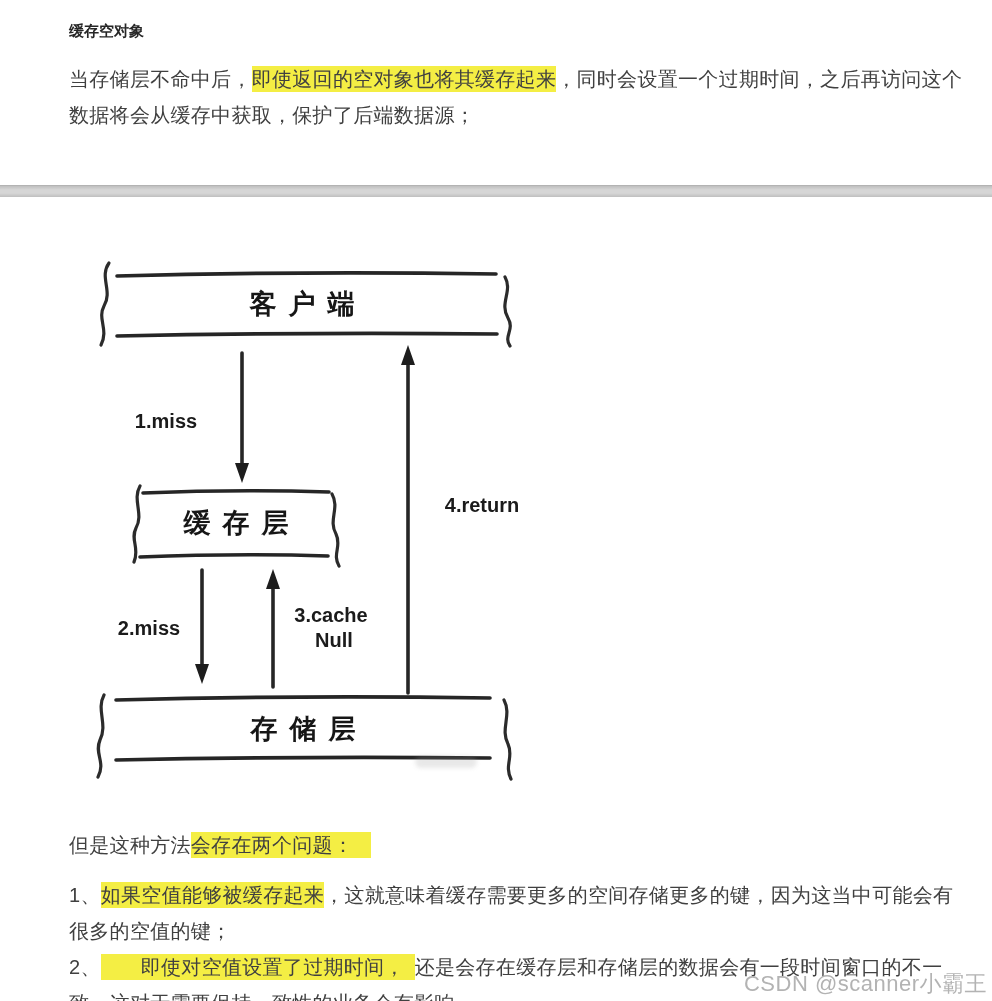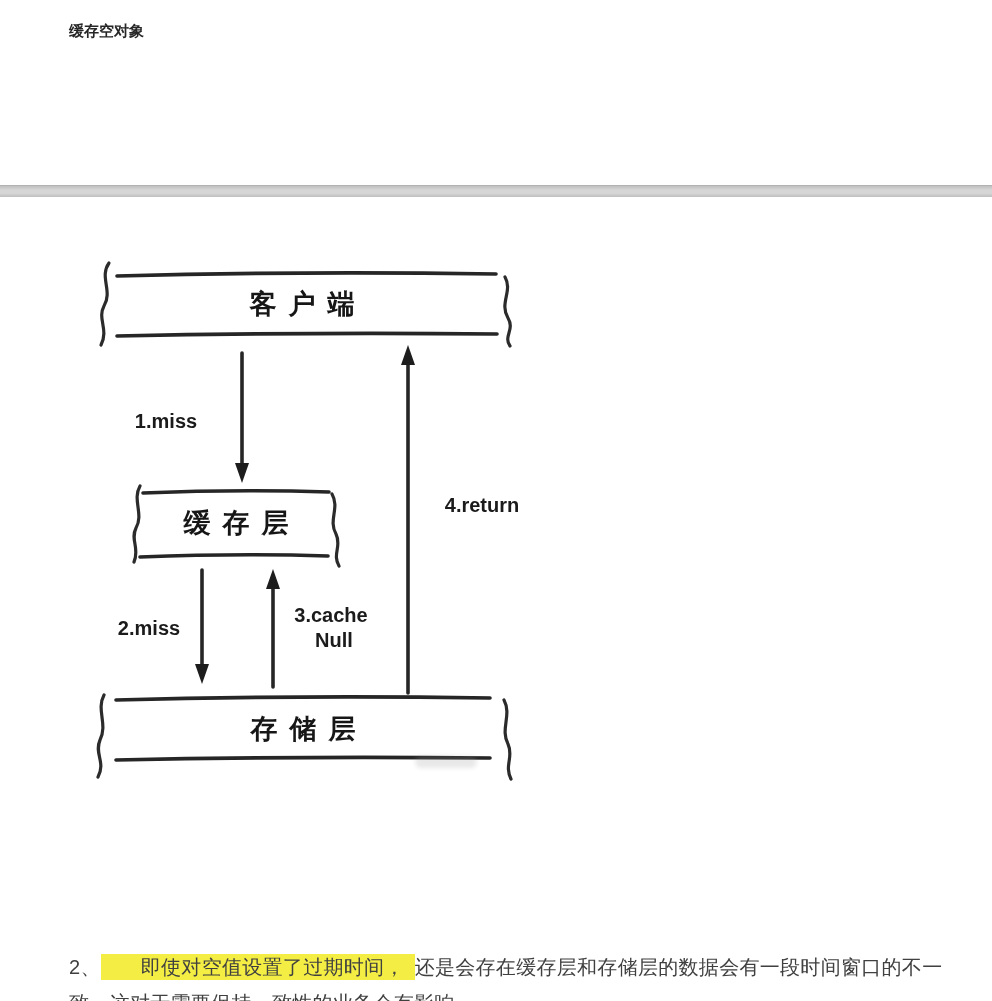--- a/index.html
+++ b/index.html
@@ -100,20 +100,21 @@
       white-space: nowrap;
     }
   </style>
 </head>
 <body>
 
 <div id="screen">
 
   <h3 class="title">缓存空对象</h3>
 
+  <p class="para" id="p-intro"><span>当存储层不命中后，</span><mark>即使返回的空对象也将其缓存起来</mark><span>，同时会设置一个过期时间，之后再访问这个数据将会从缓存中获取，保护了后端数据源；</span></p>
 
   <div class="divider"></div>
 
   <svg class="diagram" viewBox="0 0 992 1001" aria-hidden="false">
 
     <g>
       <path class="stroke" d="M117 276 Q300 271 496 274"></path>
       <path class="stroke" d="M117 336 Q310 332 497 334"></path>
       <path class="brace" d="M109 263 C99 277 113 291 104 306 C97 319 109 329 101 345"></path>
       <path class="brace" d="M505 277 C513 291 499 303 508 318 C515 330 503 336 510 346"></path>
@@ -157,18 +158,21 @@
 
     <g>
       <path class="stroke" d="M408 693 L408 363"></path>
       <polygon class="ah" points="408,345 401,365 415,365"></polygon>
       <text class="edge-label" x="482" y="512">4.return</text>
     </g>
   </svg>
 
   <div class="smudge"></div>
 
+  <p class="para" id="p-lead"><span>但是这种方法</span><mark class="pad-wide">会存在两个问题：</mark></p>
 
+  <p class="para" id="p-prob1"><span>1、</span><mark>如果空值能够被缓存起来</mark><span>，这就意味着缓存需要更多的空间存储更多的键，因为这当中可能会有很多的空值的键；</span></p>
 
   <p class="para" id="p-prob2"><span>2、</span><mark class="pad-small">即使对空值设置了过期时间，</mark><span>还是会存在缓存层和存储层的数据会有一段时间窗口的不一致，这对于需要保持一致性的业务会有影响。</span></p>
 
+  <div class="csdn-watermark">CSDN @scanner小霸王</div>
 
 </div>
 
 </body></html>

